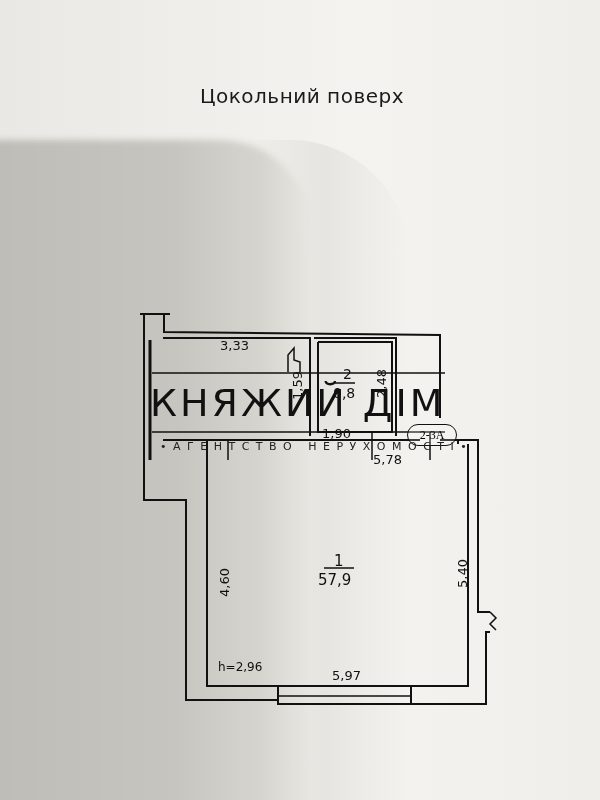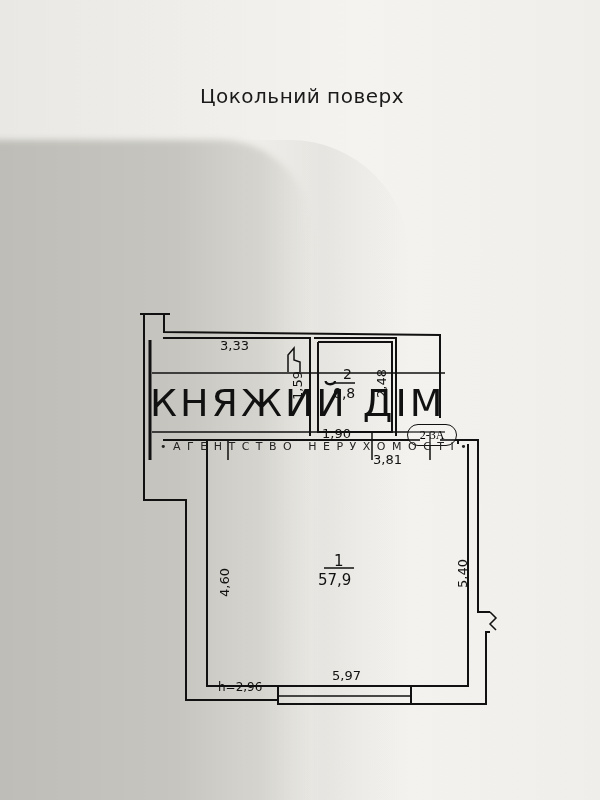--- a/index.html
+++ b/index.html
@@ -61,22 +61,22 @@
 
 <div class="lbl" style="left:343px;top:366px;font-size:14px;">2</div>
 <div class="lbl" style="left:333px;top:385px;font-size:14px;">0,8</div>
 <div class="lbl" style="left:334px;top:552px;font-size:15px;">1</div>
 <div class="lbl" style="left:318px;top:571px;font-size:15px;">57,9</div>
 
 <div class="lbl" style="left:220px;top:338px;text-align:center;">3,33</div>
 <div class="lbl vert" style="left:290px;top:400px;">1,59</div>
 <div class="lbl vert" style="left:374px;top:398px;">2,48</div>
 <div class="lbl" style="left:322px;top:426px;text-decoration:underline;">1,90</div>
-<div class="lbl" style="left:373px;top:452px;">3,81</div>
+<div class="lbl" style="left:373px;top:452px;">5,78</div>
 <div class="lbl vert" style="left:217px;top:597px;">4,60</div>
 <div class="lbl vert" style="left:455px;top:588px;">5,40</div>
 <div class="lbl" style="left:332px;top:668px;">5,97</div>
-<div class="lbl" style="left:218px;top:660px;font-size:12px;margin-top:20px;">h=2,96</div>
+<div class="lbl" style="left:218px;top:660px;font-size:12px;">h=2,96</div>
 
 <div class="badge">2-3А</div>
 
 <div class="wm-main">КНЯЖИЙ ДІМ</div>
 <div class="wm-sub">•АГЕНТСТВО НЕРУХОМОСТІ•</div>
 
 </body></html>

